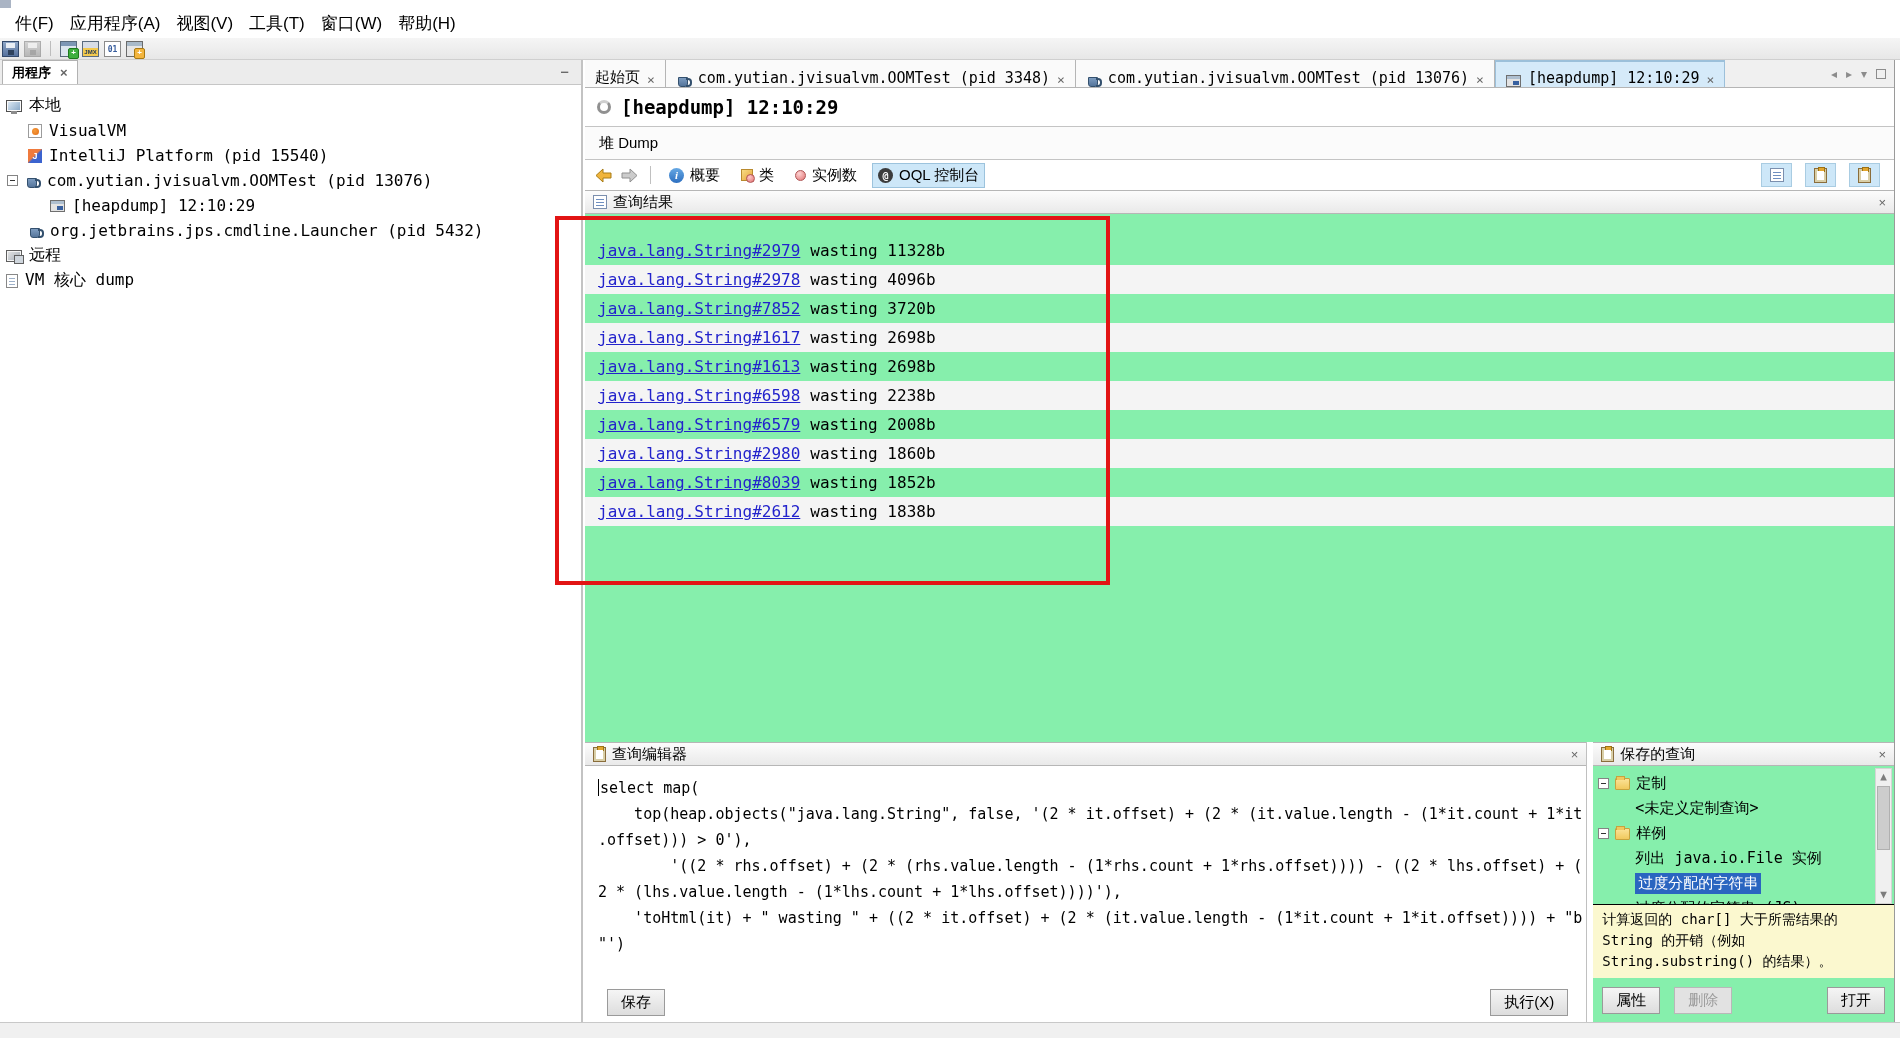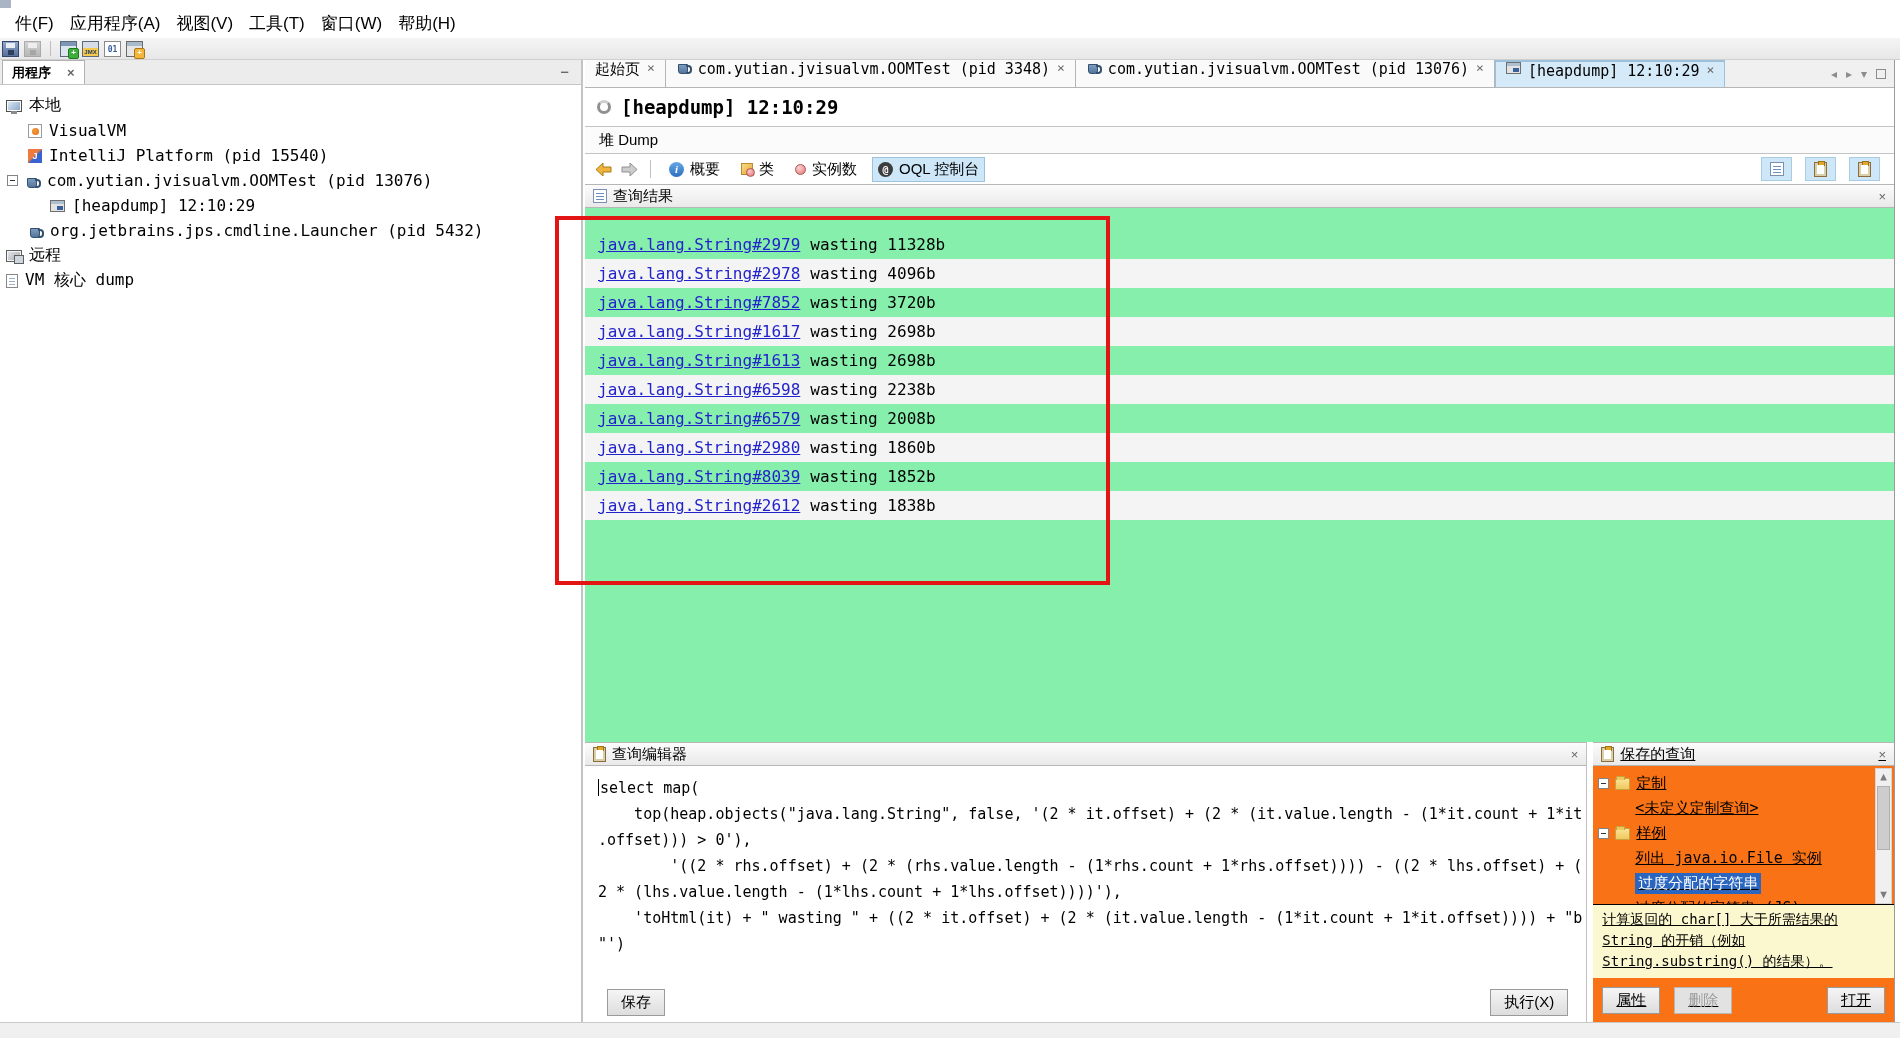--- a/index.html
+++ b/index.html
@@ -25,21 +25,21 @@
   .ic-jmx::after { content:"JMX"; position:absolute; left:0; right:0; bottom:0; font:bold 6px/8px "Liberation Sans",sans-serif; color:#243a56; text-align:center; background:#f3c94e; }
   .ic-01 { background:#fff; border:1px solid #8a8a8a; }
   .ic-01::after { content:"01"; position:absolute; inset:0; font:bold 8px/15px "DejaVu Sans Mono",monospace; color:#355a9b; text-align:center; }
   .ic-winplus { background:#e6e6e6; border:1px solid #6b6b6b; }
   .ic-winplus::before { content:""; position:absolute; left:0; top:0; right:0; height:4px; background:#a9bac9; }
   .ic-winplus::after { content:"+"; position:absolute; right:-3px; bottom:-3px; width:9px; height:9px; background:#f3b53e; border:1px solid #a87a14; color:#fff; font:bold 8px/7px "Liberation Sans",sans-serif; text-align:center; border-radius:2px; }
 
   
   .sidebar { position:absolute; top:60px; left:0; width:583px; bottom:16px; background:#fff; border-right:2px solid #c3c3c3; }
   .sidebar-hdr { height:25px; background:#ececec; border-bottom:1px solid #c6c6c6; display:flex; align-items:flex-end; }
-  .side-tab { height:24px; margin-left:2px; background:#fff; border:1px solid #b2b2b2; border-bottom:none; display:flex; align-items:center; gap:16px; padding:0 9px; font-size:13px; font-weight:bold; }
+  .side-tab { height:24px; margin-left:2px; background:#fff; border:1px solid #b2b2b2; border-bottom:none; display:flex; align-items:center; gap:9px; padding:0 9px; font-size:13px; font-weight:bold; }
   .side-min { margin-left:auto; margin-right:12px; align-self:center; color:#444; font-size:15px; cursor:default; line-height:10px; }
   .xglyph { color:#666; font-size:13px; cursor:default; }
   .tree { padding-top:8px; font-family:"DejaVu Sans Mono",monospace; font-size:16px; }
   .trow { height:25px; display:flex; align-items:center; gap:7px; white-space:nowrap; }
   .pl0 { padding-left:6px; } .pl1 { padding-left:28px; } .plx { padding-left:7px; } .pl2 { padding-left:50px; }
   .expander { width:11px; height:11px; border:1px solid #848484; background:#fff; position:relative; flex:0 0 auto; }
   .expander::after { content:""; position:absolute; left:2px; right:2px; top:4px; height:1px; background:#333; }
 
   .ic { display:inline-block; position:relative; flex:0 0 auto; }
   .ic-monitor { width:16px; height:12px; border:1px solid #4f4f4f; background:linear-gradient(135deg,#e4eef7,#82a3c4); box-shadow:inset 0 0 0 1px #fafafa; }
@@ -72,28 +72,28 @@
   .ic-info::after { content:"i"; position:absolute; inset:0; color:#fff; text-align:center; font:italic bold 11px/15px "Liberation Serif",serif; }
   .ic-classes { width:12px; height:12px; background:linear-gradient(135deg,#f7dc84,#e8a53c); border:1px solid #b98a2e; }
   .ic-classes::after { content:""; position:absolute; right:-3px; bottom:-3px; width:7px; height:7px; border-radius:50%; background:radial-gradient(circle at 35% 30%,#ffc9c9,#e07070); border:1px solid #b05555; }
   .ic-instance { width:11px; height:11px; border-radius:50%; background:radial-gradient(circle at 35% 30%,#ffd3d3,#e07373); border:1px solid #b05555; }
   .ic-oql { width:15px; height:15px; border-radius:50%; background:#3c3c3c; }
   .ic-oql::after { content:"@"; position:absolute; inset:0; color:#fff; text-align:center; font:bold 10px/15px "DejaVu Sans Mono",monospace; }
 
   
   .main { position:absolute; top:60px; left:585px; right:5px; bottom:16px; border-right:1px solid #9a9a9a; background:#fff; }
   .tabbar { position:absolute; top:0; left:0; right:0; height:28px; background:#f0f0f0; border-bottom:1px solid #b5b5b5; display:flex; align-items:stretch; }
-  .tab { display:flex; align-items:flex-start; gap:7px; padding:0 10px; font-size:15px; background:#fafafa; border-right:1px solid #b5b5b5; font-family:"DejaVu Sans Mono",monospace; white-space:nowrap; }
+  .tab { display:flex; align-items:flex-end; gap:7px; padding:0 10px; font-size:15px; background:#fafafa; border-right:1px solid #b5b5b5; font-family:"DejaVu Sans Mono",monospace; white-space:nowrap; }
   .tab.active { background:#d5eaf9; border-top:2px solid #9cc0da; border-left:1px solid #9cc0da; border-right:1px solid #9cc0da; }
   .tabnav { margin-left:auto; display:flex; align-items:center; gap:9px; padding-right:8px; color:#8c8c8c; font-size:12px; }
   .navsq { width:10px; height:10px; border:1px solid #8c8c8c; }
 
   .doc { position:absolute; top:28px; left:0; right:0; bottom:0; display:flex; flex-direction:column; background:#fff; }
   .doc-title { height:38px; display:flex; align-items:center; gap:10px; padding-left:12px; font-family:"DejaVu Sans Mono",monospace; font-size:19px; font-weight:bold; }
-  .dump-bar { height:28px; border-top:1px solid #c4c4c4; border-bottom:1px solid #c4c4c4; background:#fbfbfb; display:flex; align-items:center; padding-left:14px; font-size:15px; }
+  .dump-bar { height:34px; border-top:1px solid #c4c4c4; border-bottom:1px solid #c4c4c4; background:#fbfbfb; display:flex; align-items:center; padding-left:14px; font-size:15px; }
   .oql-toolbar { height:30px; display:flex; align-items:center; padding-left:10px; gap:9px; font-size:15px; }
   .tbtn { display:flex; align-items:center; gap:6px; padding:2px 5px; border:1px solid transparent; }
   .tbtn.selected { background:#cde7f8; border:1px solid #9cc3dd; }
   .vr { width:1px; height:18px; background:#c0c0c0; margin:0 3px; }
   .right-btns { margin-left:auto; display:flex; gap:13px; margin-right:14px; }
   .bluebtn { width:31px; height:24px; background:#cde7f8; border:1px solid #a9cce2; display:flex; align-items:center; justify-content:center; }
 
   .phdr { height:24px; background:linear-gradient(#fcfcfc,#e9e9e9); border-top:1px solid #b6b6b6; border-bottom:1px solid #b6b6b6; display:flex; align-items:center; gap:6px; padding:0 8px; font-size:15px; flex:0 0 auto; }
   .phdr .xglyph { margin-left:auto; }
 
@@ -106,21 +106,21 @@
   .bottom { height:280px; display:flex; flex:0 0 auto; }
   .editor-panel { flex:1; display:flex; flex-direction:column; margin-right:6px; border-right:1px solid #c0c0c0; }
   .code { flex:1; padding:9px 4px 0 13px; font-family:"DejaVu Sans Mono",monospace; font-size:15px; line-height:26px; overflow:hidden; cursor:text; }
   .code-line { white-space:pre; }
   .code-line:first-child::before { content:""; display:inline-block; width:1px; height:17px; background:#000; vertical-align:-3px; margin-right:1px; }
   .editor-foot { height:40px; display:flex; align-items:center; padding:0 18px 0 22px; }
   .btn { height:27px; padding:0 13px; background:linear-gradient(#f5f5f5,#dddddd); border:1px solid #9a9a9a; font-size:15px; font-family:"Liberation Sans",sans-serif; cursor:default; }
   .btn.disabled { color:#9b9b9b; background:#e2e2e2; border-color:#b8b8b8; }
   .push-right { margin-left:auto; }
 
-  .saved-panel { width:301px; display:flex; flex-direction:column; background:#f97316;text-decoration:underline; }
+  .saved-panel { width:301px; display:flex; flex-direction:column; background:#86efac; }
   .saved-tree { height:138px; position:relative; overflow:hidden; padding-top:5px; font-family:"DejaVu Sans Mono",monospace; font-size:15px; }
   .strow { height:25px; display:flex; align-items:center; gap:6px; white-space:nowrap; }
   .spl0 { padding-left:5px; } .spl1 { padding-left:42px; }
   .sel { background:#2a65c0; color:#fff; padding:1px 3px; }
   .sscroll { position:absolute; right:2px; top:2px; bottom:0; width:17px; background:#f0f0f0; border:1px solid #d5d5d5; display:flex; flex-direction:column; align-items:center; }
   .sarrow { width:15px; height:16px; color:#7d7d7d; font-size:11px; line-height:16px; text-align:center; background:#f0f0f0; }
   .sthumb { width:13px; height:64px; background:#cdcdcd; border:1px solid #b0b0b0; margin-top:1px; }
   .sarrow.down { margin-top:auto; }
   .saved-desc { height:74px; background:#fbf8cf; border-top:1px solid #000000; padding:4px 9px 0 9px; font-family:"DejaVu Sans Mono",monospace; font-size:14px; line-height:21px; }
   .saved-foot { flex:1; display:flex; align-items:center; gap:14px; padding:0 9px; }

